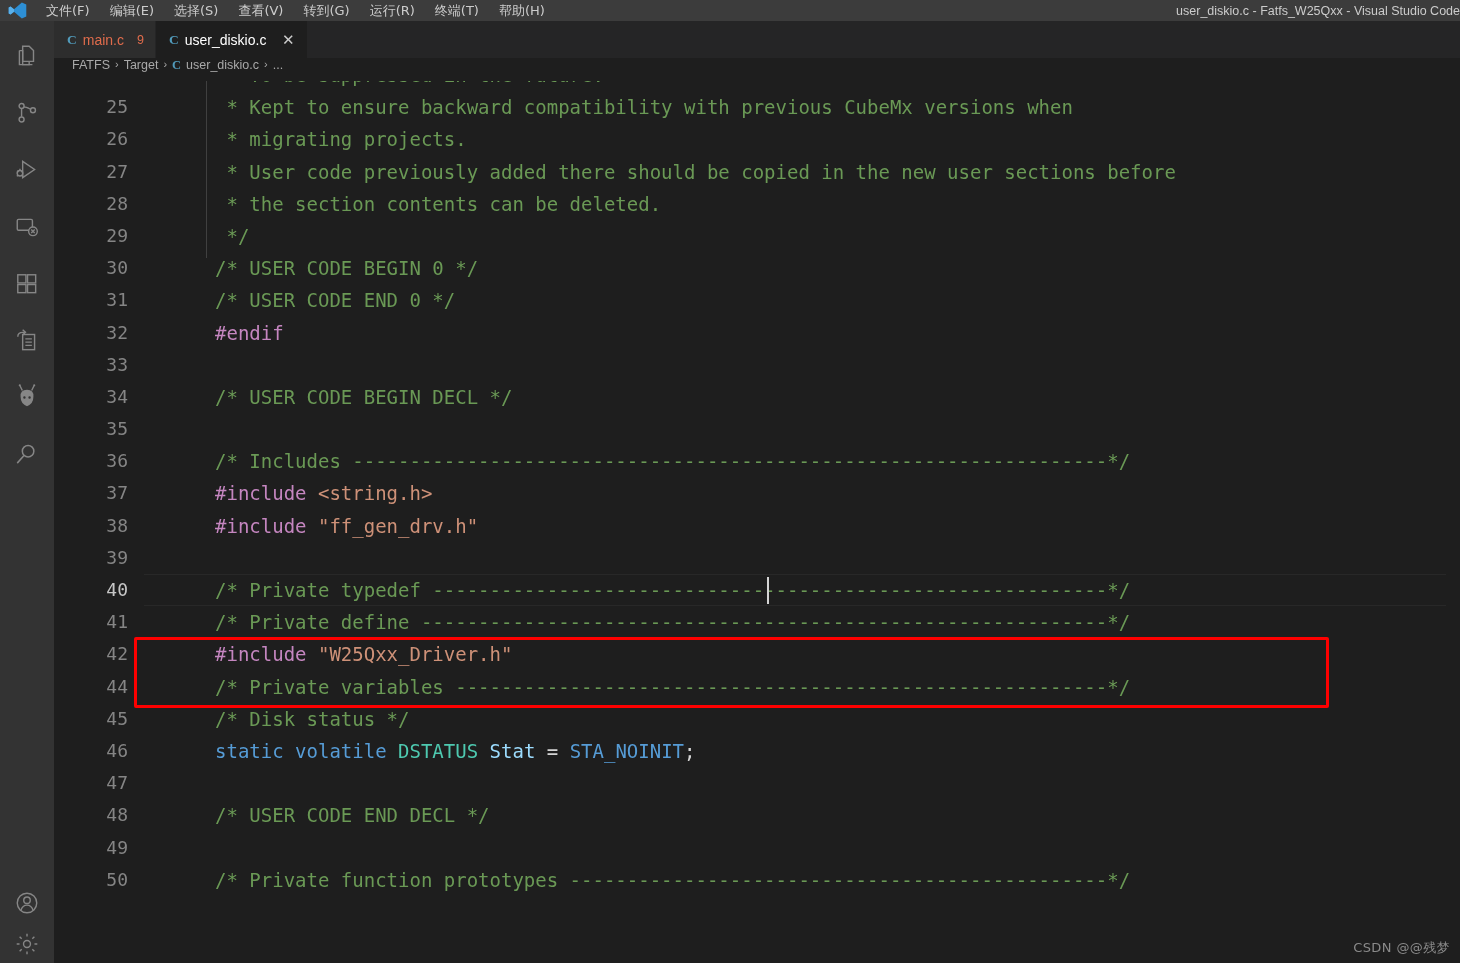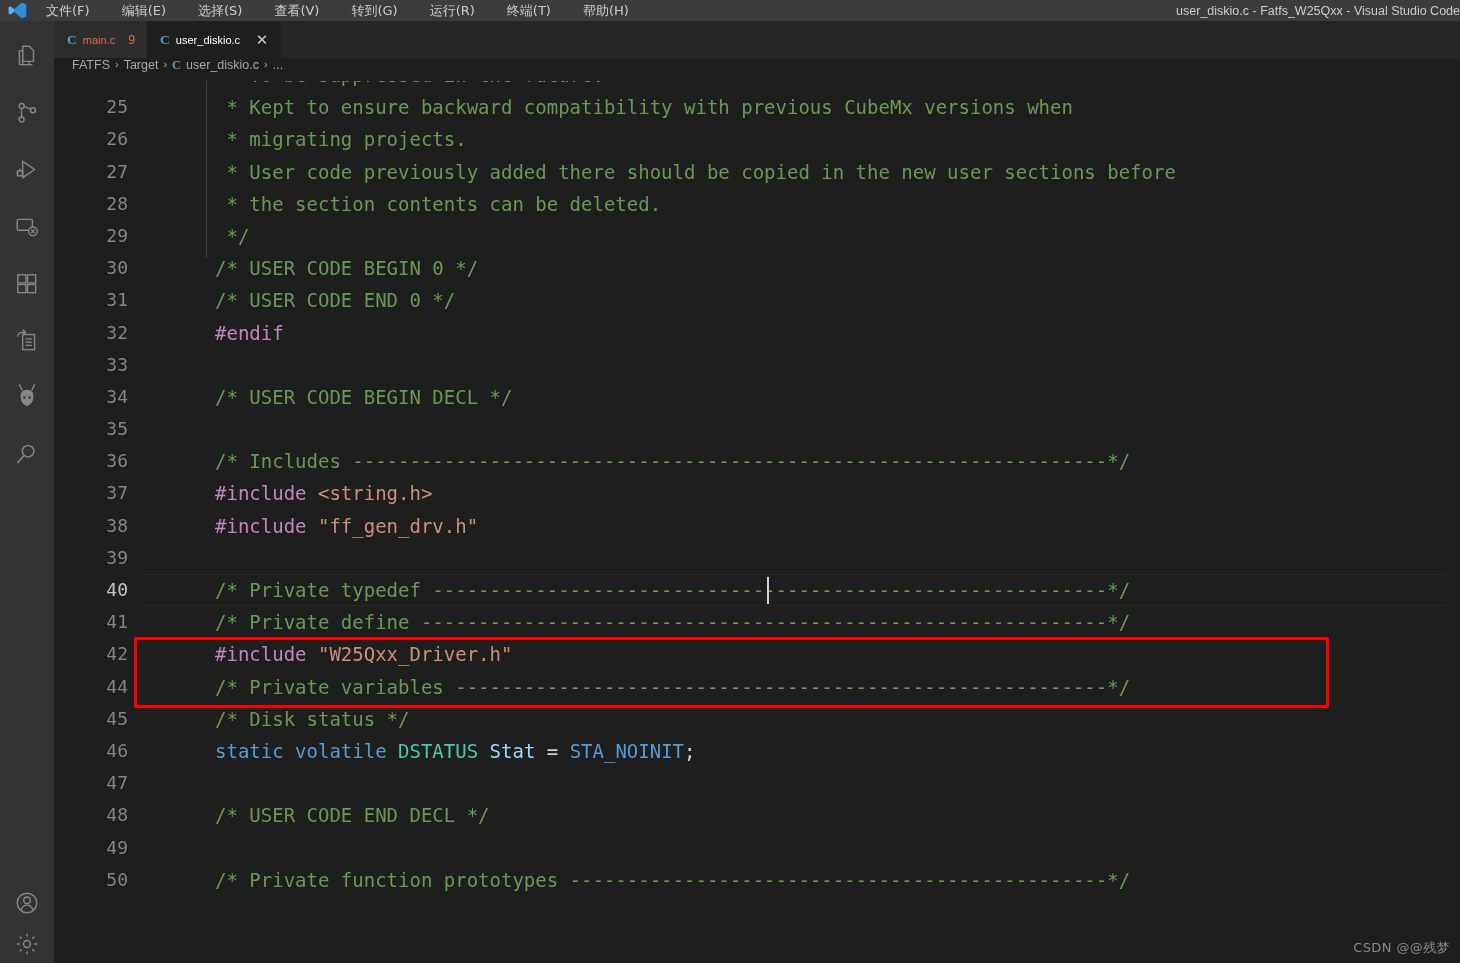--- a/index.html
+++ b/index.html
@@ -12,21 +12,21 @@
   #app { position: relative; width: 1460px; height: 963px; background: #1e1e1e; }
 
   
   .titlebar {
     position: absolute; top: 0; left: 0; width: 1460px; height: 21px;
     background: #3c3c3c; display: flex; align-items: center;
     font-size: 12.5px; color: #cccccc; white-space: nowrap;
   }
   .vscode-logo { width: 36px; height: 21px; position: relative; flex: none; }
   .vscode-logo svg { position: absolute; left: 8px; top: 2px; }
-  .menu { display: flex; align-items: flex-start; gap: 12px; }
+  .menu { display: flex; align-items: flex-start; gap: 0px; }
   .menu-item {
     padding: 2px 10px; color: #cccccc; font-size: 13px;
     font-family: "DejaVu Sans", "Liberation Sans", sans-serif; cursor: default;
   }
   .win-title {
     position: absolute; left: 0; width: 1460px; text-align: right;
     font-size: 12.5px; color: #cccccc; pointer-events: none;
   }
 
   
@@ -51,21 +51,21 @@
   
   .tabsrow { position: relative; height: 37px; background: #252526; display: flex; }
   .tab {
     display: flex; align-items: center; height: 37px; padding: 0 11px 0 13px;
     font-size: 13.5px; gap: 6px; cursor: pointer; position: relative;
     border-right: 1px solid #252526;
   }
   .tab.inactive { background: #2d2d2d; color: #969696; }
   .tab.active { background: #1e1e1e; color: #ffffff; }
   .tab .clang { color: #519aba; font-weight: bold; font-size: 13.5px; font-family: "Liberation Serif", serif; }
-  .tab .tlabel { font-size: 11px; }
+  .tab .tlabel { font-size: 14px; }
   .tab.inactive .tlabel { color: #e06c4c; }
   .tab .badge { color: #e06c4c; font-size: 12.5px; margin-left: 7px; }
   .tab .closeX {
     margin-left: 8px; width: 16px; height: 16px; color: #cccccc;
     display: flex; align-items: center; justify-content: center; font-size: 15px; line-height: 1;
   }
   .tab-filler { flex: 1; background: #252526; }
 
   
   .breadcrumbs {

